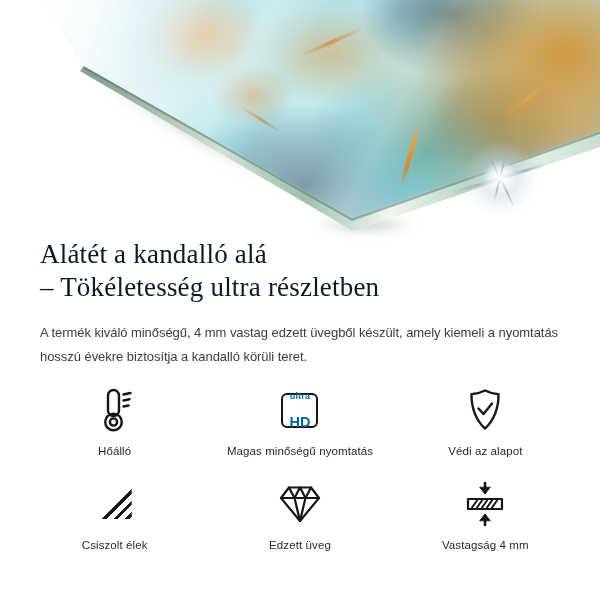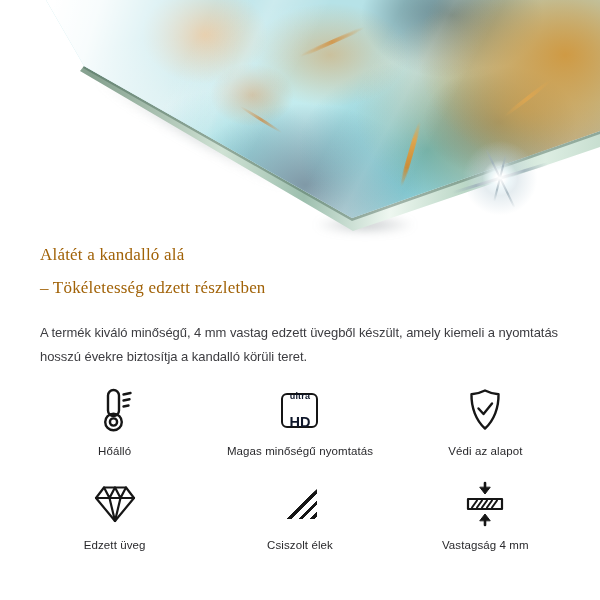--- a/index.html
+++ b/index.html
@@ -92,43 +92,43 @@
     background:linear-gradient(90deg, rgba(156,174,184,0), rgba(156,174,184,.78) 25%,
                #ffffff 50%, rgba(156,174,184,.78) 75%, rgba(156,174,184,0)); }
   .ray-a { width:100px; height:2.6px; transform:translate(-50%,-50%) rotate(-17deg); }
   .ray-b { width:66px;  height:2.2px; transform:translate(-50%,-50%) rotate(64deg); }
   .ray-c { width:48px;  height:2px;   transform:translate(-50%,-50%) rotate(104deg); }
 
   
   h1 {
     margin:6px 40px 7px;
     font-family:"Liberation Serif","DejaVu Serif",serif;
-    font-weight:400; font-size:17px; line-height:33px;
-    letter-spacing:.2px; color:#a16207;
+    font-weight:400; font-size:27px; line-height:33px;
+    letter-spacing:.2px; color:#0f172a;
   }
   h1 .h-line { display:block; }
 
   .desc { margin:17px 40px 16px; font-size:13px; line-height:24px; color:#3c3c40; letter-spacing:-.05px; }
   .desc-line { white-space:nowrap; }
 
   
   .features {
     margin:18px 22px 0; display:grid;
     grid-template-columns:1fr 1fr 1fr; row-gap:24px;
   }
   .feature { display:flex; flex-direction:column; align-items:center; }
   .icon-wrap { height:46px; display:flex; align-items:center; justify-content:center; color:#161616; }
   .feature-label { margin-top:12px; font-size:11.5px; color:#29292c; letter-spacing:.1px; }
 
   .icon-svg { stroke:#161616; fill:none; stroke-width:2.4; stroke-linecap:round; stroke-linejoin:round; }
 
   .hd-box {
     width:33px; height:31px; border:2.6px solid #151515; border-radius:6px;
     display:flex; flex-direction:column; align-items:center; justify-content:center;
-    color:#0f172a;
+    color:#0369a1;
   }
   .hd-top { font-size:9px; font-weight:700; line-height:9px; letter-spacing:.2px; }
   .hd-bottom { font-size:14.5px; font-weight:700; line-height:14px; margin-top:14px; }
 
   .stripes {
     width:34px; height:30px;
     background:repeating-linear-gradient(135deg, #161616 0 3.2px, transparent 3.2px 8px);
     clip-path:polygon(0 100%, 100% 0, 100% 100%);
   }
 </style>
@@ -157,21 +157,21 @@
     <div class="sparkle">
       <div class="glow"></div>
       <div class="ray ray-a"></div>
       <div class="ray ray-b"></div>
       <div class="ray ray-c"></div>
     </div>
   </figure>
 
   <h1>
     <span class="h-line">Alátét a kandalló alá</span>
-    <span class="h-line">– Tökéletesség edzett részletben</span>
+    <span class="h-line">– Tökéletesség ultra részletben</span>
   </h1>
 
   <div class="desc">
     <div class="desc-line">A termék kiváló minőségű, 4 mm vastag edzett üvegből készült, amely kiemeli a nyomtatás</div>
     <div class="desc-line">hosszú évekre biztosítja a kandalló körüli teret.</div>
   </div>
 
   <div class="features">
 
     <div class="feature">
@@ -203,36 +203,36 @@
         <svg class="icon-svg" width="44" height="46" viewBox="0 0 44 46">
           <path d="M22 3.5 C27 6 31.5 7 35.5 7.3 C35.8 20.5 31 33.5 22 41.5 C13 33.5 8.2 20.5 8.5 7.3 C12.5 7 17 6 22 3.5 Z"></path>
           <path d="M15.5 21.5 L20.5 27 L29 16.5"></path>
         </svg>
       </div>
       <div class="feature-label">Védi az alapot</div>
     </div>
 
     <div class="feature">
       <div class="icon-wrap">
+        <div class="stripes"></div>
+      </div>
+      <div class="feature-label">Csiszolt élek</div>
+    </div>
+
+    <div class="feature">
+      <div class="icon-wrap">
         <svg class="icon-svg" width="48" height="42" viewBox="0 0 48 42" style="stroke-width:2.2">
           <path d="M13 4.5 L35 4.5 L43 15 L24 38 L5 15 Z"></path>
           <path d="M5 15 L43 15"></path>
           <path d="M13 4.5 L18.5 15 L24 4.5 L29.5 15 L35 4.5"></path>
           <path d="M18.5 15 L24 38"></path>
           <path d="M29.5 15 L24 38"></path>
         </svg>
       </div>
       <div class="feature-label">Edzett üveg</div>
-    </div>
-
-    <div class="feature">
-      <div class="icon-wrap">
-        <div class="stripes"></div>
-      </div>
-      <div class="feature-label">Csiszolt élek</div>
     </div>
 
     <div class="feature">
       <div class="icon-wrap">
         <svg class="icon-svg" width="44" height="46" viewBox="0 0 44 46">
           <path d="M22 2 L22 7" style="stroke-width:2.6"></path>
           <path d="M17 6.5 L22 13 L27 6.5 Z" style="fill:#161616; stroke-width:1"></path>
           <rect x="5" y="18" width="34" height="10" style="stroke-width:2.2"></rect>
           <g style="stroke-width:2">
             <path d="M9 26.5 L14 19.5"></path>

